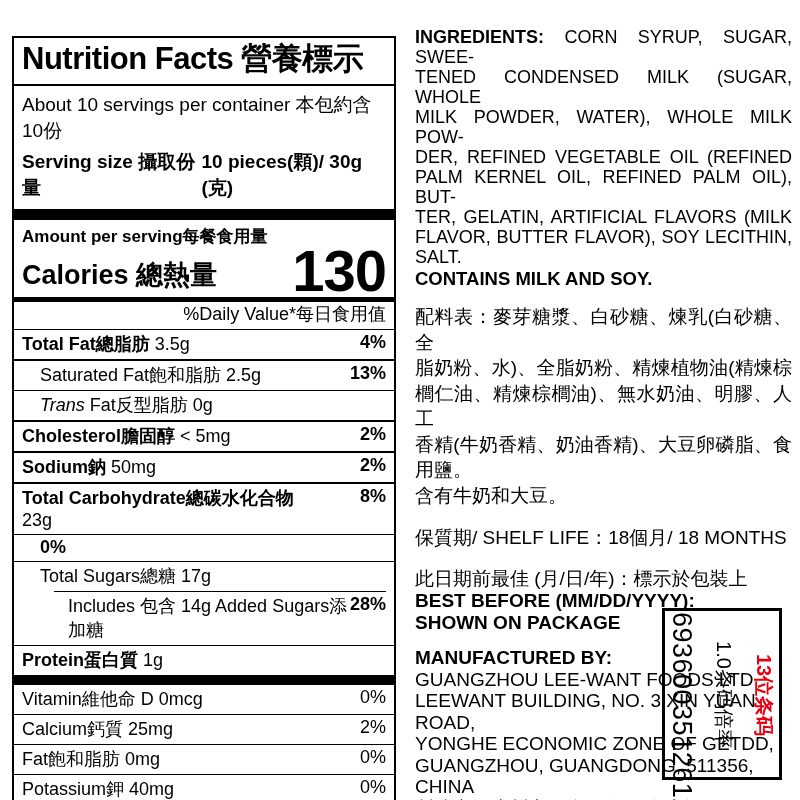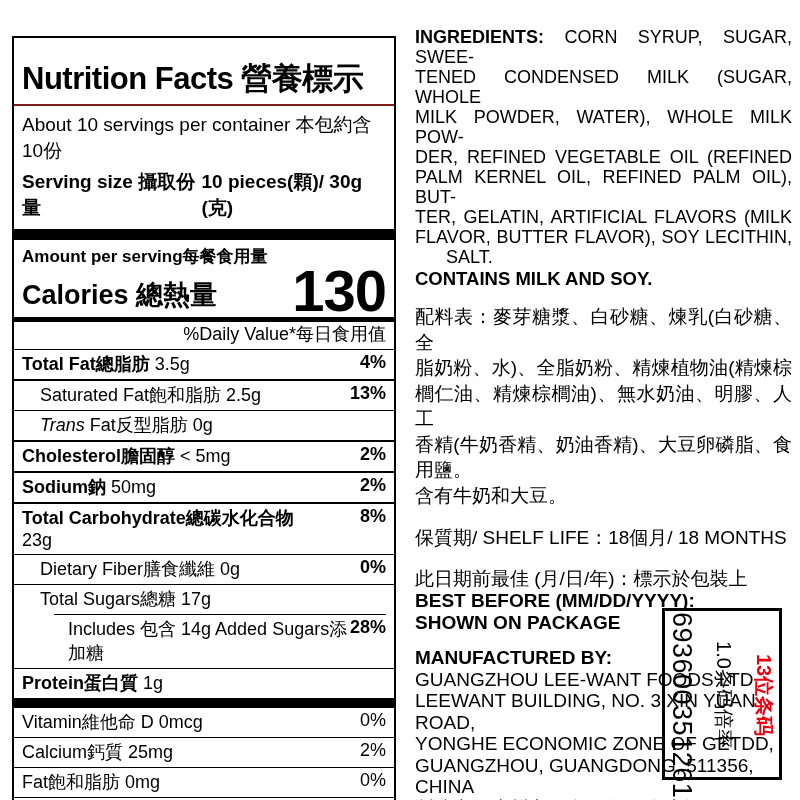--- a/index.html
+++ b/index.html
@@ -3,21 +3,21 @@
 <meta charset="utf-8">
 <style>
   html,body{margin:0;padding:0;}
   body{
     width:800px;height:800px;background:#ffffff;color:#000;
     font-family:"Liberation Sans", sans-serif;position:relative;overflow:hidden;
   }
   
   .left-col{position:absolute;left:12px;top:36px;width:384px;}
   .nf-box{border:2px solid #000;background:#fff;}
-  .nf-title{font-size:31px;font-weight:bold;white-space:nowrap;padding:20px 8px 4px;border-bottom:2px solid #7f1d1d;letter-spacing:-0.5px;}
+  .nf-title{font-size:31px;font-weight:bold;white-space:nowrap;padding:0 8px 4px;border-bottom:2px solid #000000;letter-spacing:-0.5px;}
   .nf-servings{font-size:19px;padding:6px 8px 2px;}
   .nf-servsize{display:flex;justify-content:space-between;font-size:19px;font-weight:bold;padding:3px 8px 8px;}
   .bar{background:#000;}
   .bar-10{height:11px;}
   .bar-9{height:10px;}
   .nf-amount{font-size:17px;font-weight:bold;padding:5px 8px 0;}
   .nf-cal{display:flex;justify-content:space-between;align-items:flex-end;border-bottom:5px solid #000;padding:0 8px 4px;}
   .nf-cal-label{font-size:27px;font-weight:bold;}
   .nf-cal-value{font-size:58px;font-weight:bold;line-height:0.78;letter-spacing:-1px;margin-left:40px;}
   .nf-dv{font-size:18px;text-align:right;padding:0 8px 3px;}
@@ -28,21 +28,21 @@
   .nrow .pct{font-weight:bold;}
   .vrow .pct{font-weight:normal;}
   .inc-row{display:flex;padding:0 8px 0 0;}
   .inc-inner{flex:1;display:flex;justify-content:space-between;border-top:1px solid #000;margin-left:40px;padding:2px 0 3px 14px;font-size:18px;}
   .inc-inner .pct{font-weight:bold;}
   .it{font-style:italic;}
   
   .right-col{position:absolute;left:415px;top:27px;width:377px;}
   .ing-line{font-size:18px;line-height:20px;text-align:justify;text-align-last:justify;}
   .ing-list > div{font-size:18px;line-height:20px;text-align:justify;text-align-last:justify;}
-  .ing-list > div:last-child{text-align-last:left;margin-left:31px;}
+  .ing-list > div:last-child{text-align-last:left;}
   .contains{font-size:18.5px;font-weight:bold;line-height:21px;margin-top:1px;}
   .zh-list{margin-top:15px;}
   .zh-list > div{font-size:19px;line-height:25.5px;text-align:justify;text-align-last:justify;}
   .zh-list > div:last-child{text-align-last:left;}
   .zh-contains{font-size:19px;line-height:25.5px;}
   .shelf{font-size:19px;margin-top:17px;}
   .bb{margin-top:17px;font-size:19px;line-height:22px;}
   .bb .b{font-weight:bold;}
   .mfg{margin-top:13px;font-size:19px;line-height:21.5px;}
   .mfg-label{font-weight:bold;}
@@ -90,21 +90,20 @@
     </div>
     <div class="nrow bt2">
       <span><b>Sodium鈉</b><span> 50mg</span></span>
       <span class="pct">2%</span>
     </div>
     <div class="nrow bt2">
       <span><b>Total Carbohydrate總碳水化合物</b><span> 23g</span></span>
       <span class="pct">8%</span>
     </div>
     <div class="nrow ind1">
-      <span>Dietary Fiber膳食纖維 0g</span>
       <span class="pct">0%</span>
     </div>
     <div class="nrow ind1">
       <span>Total Sugars總糖 17g</span>
       <span class="pct"></span>
     </div>
     <div class="inc-row">
       <div class="inc-inner">
         <span>Includes 包含  14g Added Sugars添加糖</span>
         <span class="pct">28%</span>

